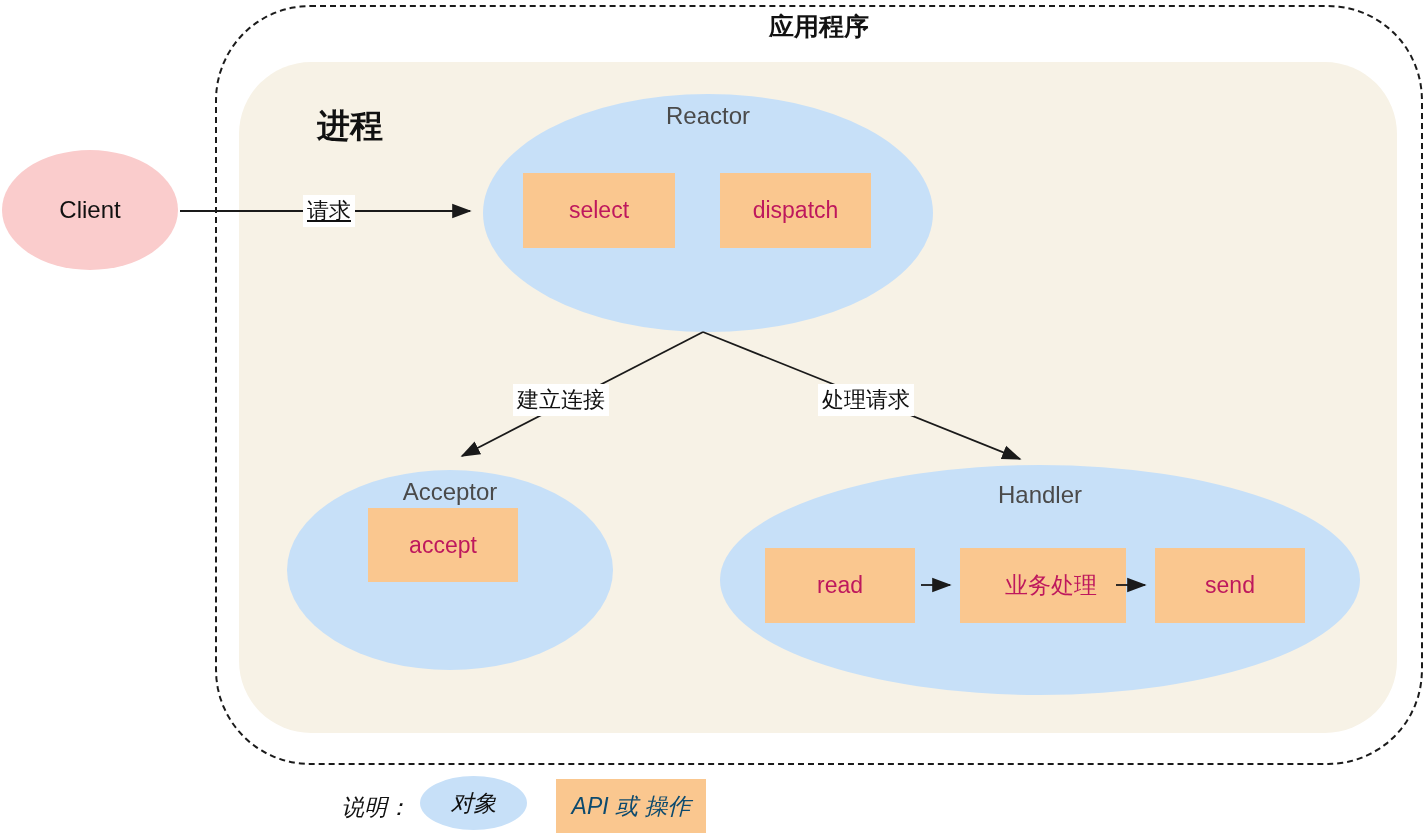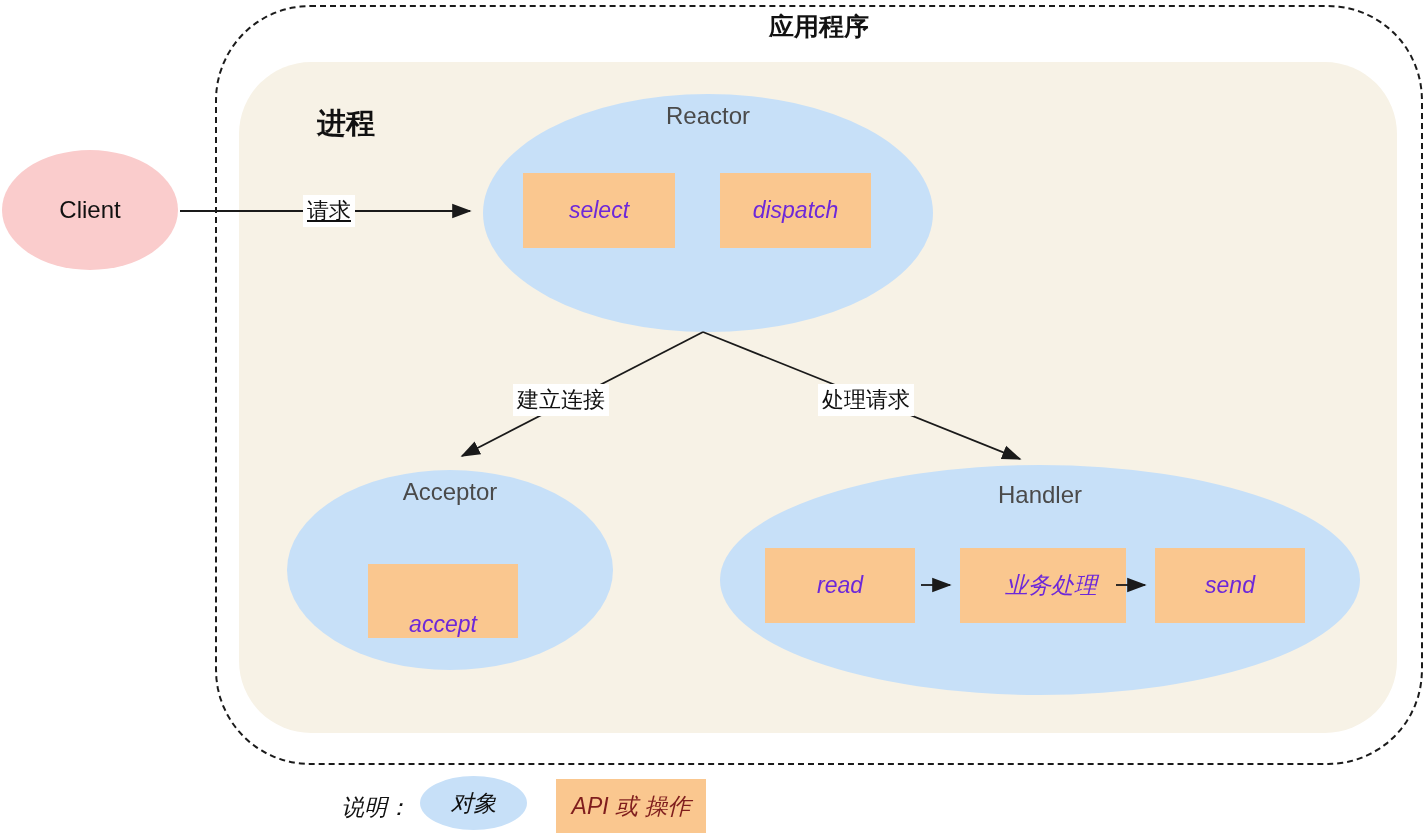--- a/index.html
+++ b/index.html
@@ -20,43 +20,43 @@
   }
   .app-title{
     position:absolute;left:215px;top:10px;width:1208px;text-align:center;
     font-size:25px;font-weight:bold;color:#111;z-index:3;
   }
   .process-rect{
     position:absolute;left:239px;top:62px;width:1158px;height:671px;
     background:var(--process-fill);border-radius:72px;z-index:0;
   }
   .process-label{
-    position:absolute;left:317px;top:104px;font-size:29px;font-weight:bold;color:#111;z-index:3;
+    position:absolute;left:317px;top:104px;font-size:33px;font-weight:bold;color:#111;z-index:3;
   }
 
   .ellipse{position:absolute;border-radius:50%;z-index:1;text-align:center;}
   .client-ellipse{left:2px;top:150px;width:176px;height:120px;background:var(--client-fill);
     display:flex;align-items:center;justify-content:center;font-size:24px;color:#111;}
   .object-ellipse{background:var(--object-fill);}
   .reactor-ellipse{left:483px;top:94px;width:450px;height:238px;}
   .acceptor-ellipse{left:287px;top:470px;width:326px;height:200px;}
   .handler-ellipse{left:720px;top:465px;width:640px;height:230px;}
 
   .ellipse-title{position:absolute;text-align:center;font-size:24px;color:var(--ellipse-title-color);z-index:2;}
   .reactor-title{left:483px;top:102px;width:450px;}
   .acceptor-title{left:287px;top:478px;width:326px;}
   .handler-title{left:720px;top:481px;width:640px;}
 
   .api-box{
     position:absolute;background:var(--api-fill);z-index:2;
-    display:flex;align-items:center;justify-content:center;font-size:23px;color:#6d28d9;font-style:italic;
+    display:flex;align-items:center;justify-content:center;font-size:23px;color:#be185d;
   }
   .box-select{left:523px;top:173px;width:152px;height:75px;}
   .box-dispatch{left:720px;top:173px;width:151px;height:75px;}
-  .box-accept{left:368px;top:564px;width:150px;height:74px;align-items:flex-end;}
+  .box-accept{left:368px;top:508px;width:150px;height:74px;}
   .box-read{left:765px;top:548px;width:150px;height:75px;}
   .box-biz{left:960px;top:548px;width:150px;height:75px;padding-left:16px;}
   .box-send{left:1155px;top:548px;width:150px;height:75px;}
 
   .wires{position:absolute;left:0;top:0;width:1427px;height:834px;z-index:2;pointer-events:none;}
 
   .edge-label{
     position:absolute;background:#ffffff;padding:1px 4px;font-size:22px;color:#111;z-index:3;white-space:nowrap;
   }
   .label-request{left:303px;top:195px;text-decoration:underline;}
@@ -64,21 +64,21 @@
   .label-handle{left:818px;top:384px;}
 
   .legend{position:absolute;left:0;top:770px;width:1427px;height:64px;z-index:3;font-style:italic;}
   .legend-caption{position:absolute;left:341px;top:22px;font-size:23px;color:#111;}
   .legend-ellipse{
     position:absolute;left:420px;top:6px;width:107px;height:54px;border-radius:50%;
     background:var(--object-fill);display:flex;align-items:center;justify-content:center;font-size:23px;color:#111;
   }
   .legend-box{
     position:absolute;left:556px;top:9px;width:150px;height:54px;
-    background:var(--api-fill);display:flex;align-items:center;justify-content:center;font-size:23px;color:#7f1d1d;
+    background:var(--api-fill);display:flex;align-items:center;justify-content:center;font-size:23px;color:#0c4a6e;
   }
 </style>
 </head>
 <body>
 
 <div class="canvas">
 
   <div class="process-rect"></div>
   <div class="outer-boundary"></div>
 

